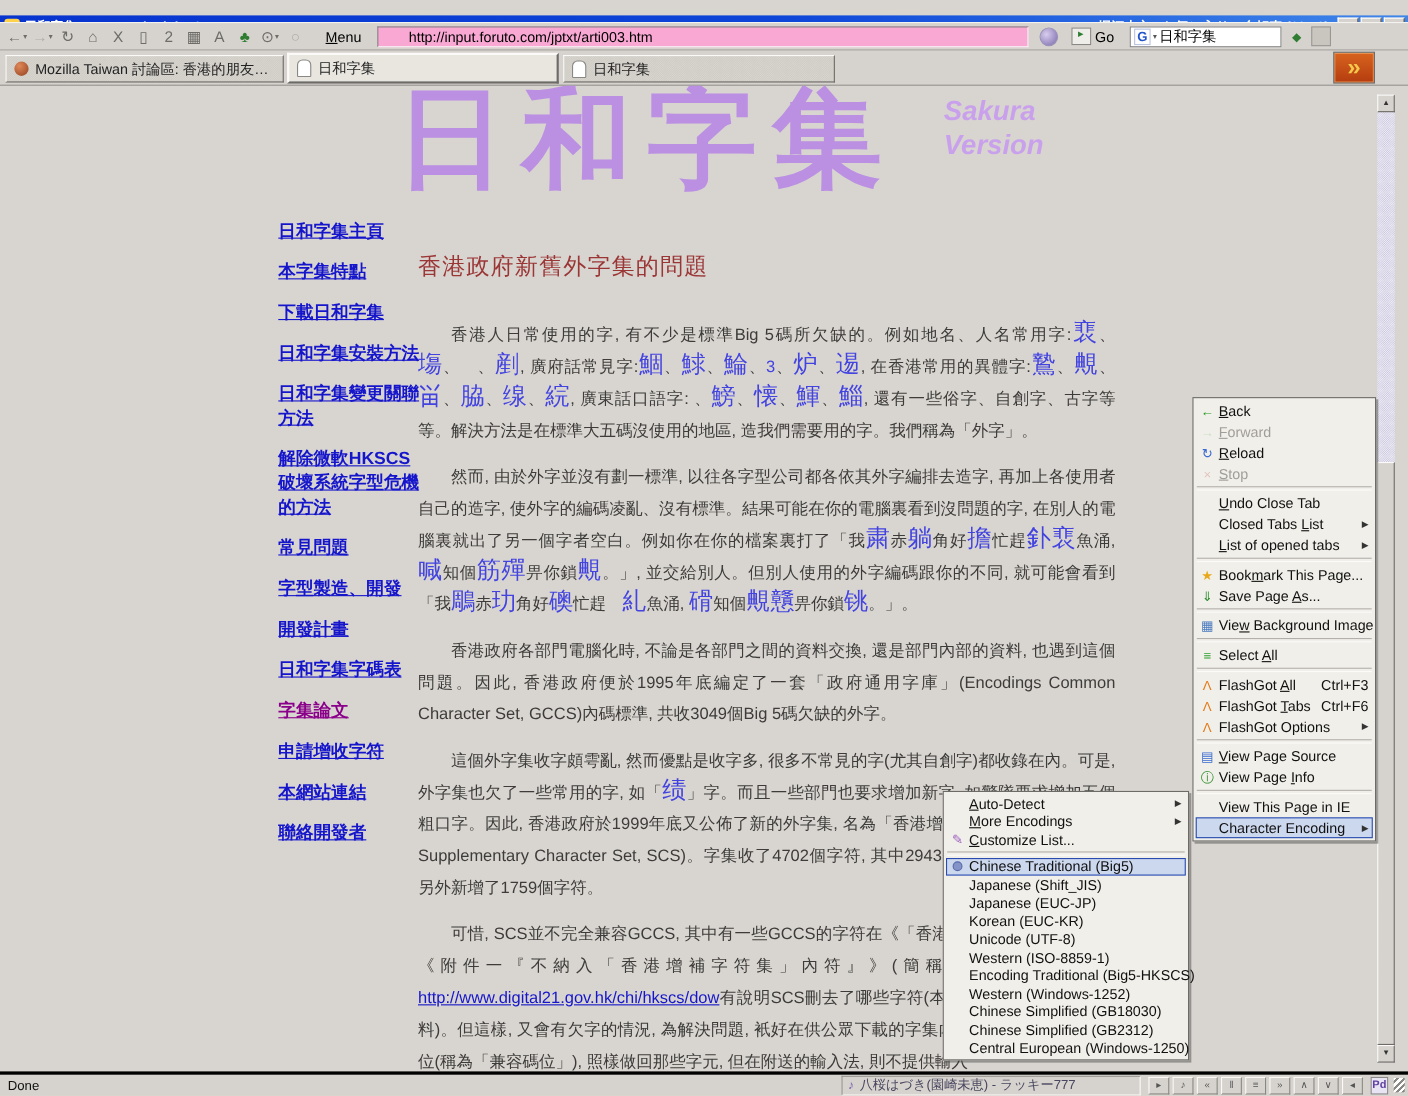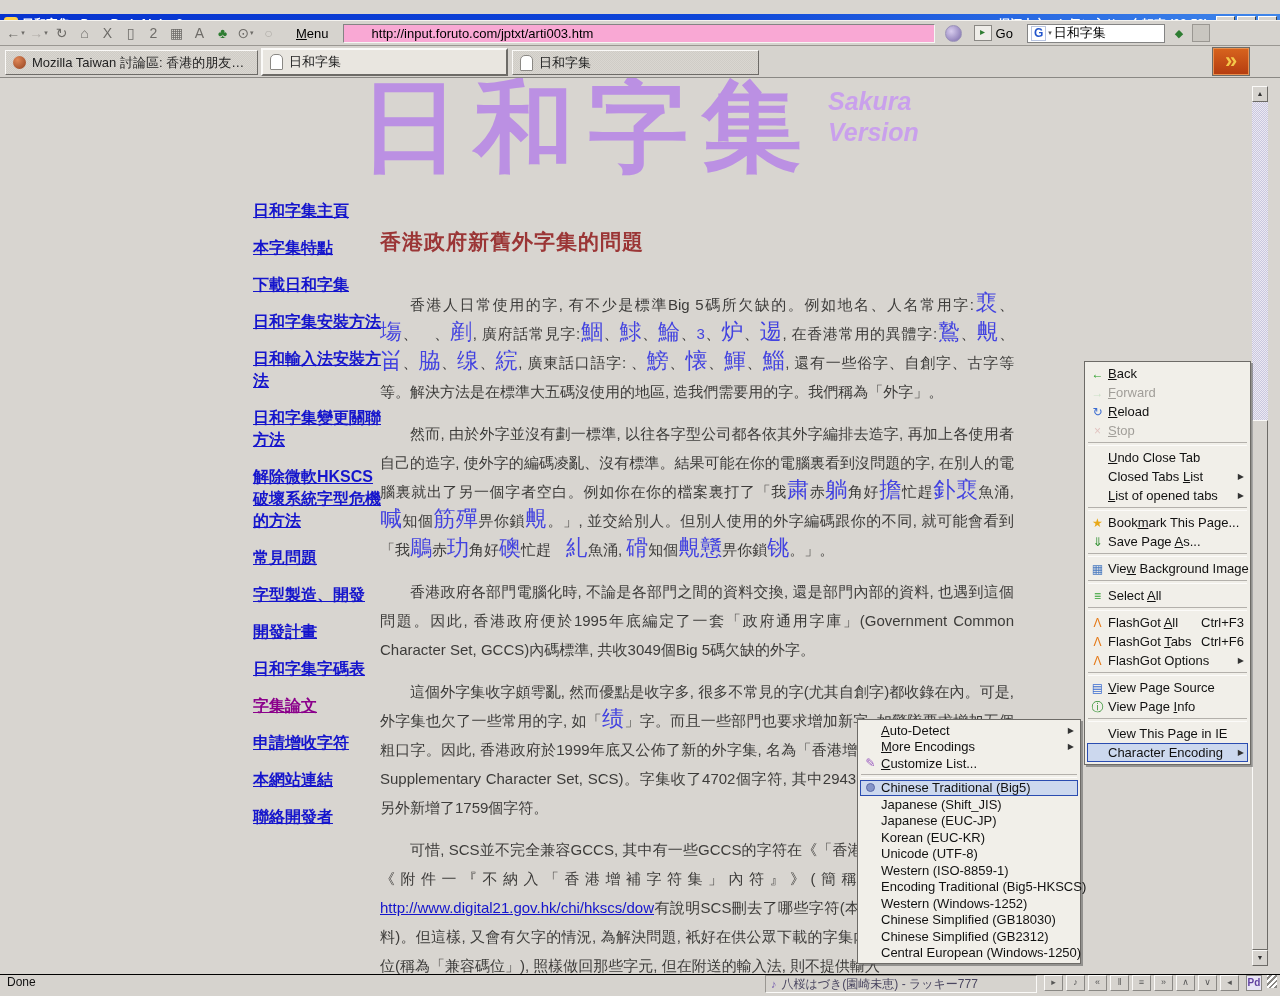--- a/index.html
+++ b/index.html
@@ -73,27 +73,27 @@
     border-radius:5px 5px 1px 1px;}
   .overflow-btn{position:absolute;left:1212px;top:1px;width:38px;height:29px;box-sizing:border-box;
     background:linear-gradient(180deg,#d8641e,#b43c10);color:#f4c84a;font-size:22px;
     font-weight:bold;text-align:center;line-height:26px;border:1px solid #6d6b67;
     box-shadow:inset 0 0 0 1px #e89050;}
 
   
   .content{position:absolute;left:0;top:78px;width:1280px;height:896px;background:#d8d5d0;overflow:hidden;}
   .logo-text{position:absolute;left:360px;top:-4px;font-size:100px;font-weight:bold;
     color:#bb90e3;letter-spacing:14px;line-height:104px;}
-  .sakura{position:absolute;left:828px;top:8px;font-size:25px;font-style:italic;
+  .sakura{position:absolute;left:858px;top:8px;font-size:25px;font-style:italic;
     color:#c9a0ec;line-height:31px;font-weight:bold;}
   .sidebar{position:absolute;left:253px;top:122px;width:133px;font-size:16px;font-weight:bold;line-height:22px;}
   .snav{color:#1515cc;text-decoration:underline;margin-bottom:15px;cursor:pointer;}
   .snav.visited{color:#8b008b;}
   .article{position:absolute;left:380px;top:150px;width:634px;}
-  .article h1{font-size:21px;color:#9b3636;margin:0 0 34px;font-weight:bold;letter-spacing:1px;}
+  .article h1{font-size:21px;color:#9b3636;margin:0 0 34px;font-weight:normal;letter-spacing:1px;}
   .para{font-size:15px;line-height:29px;color:#3d3c3a;margin:0 0 13px;text-indent:2em;text-align:justify;}
   .gaiji{color:#4343e0;font-size:22px;line-height:1;}
   .gaiji-s{font-size:15px;}
   .ilink{color:#1515cc;text-decoration:underline;}
 
   
   .scrollbar{position:absolute;left:1252px;top:8px;width:16px;height:880px;
     background-color:#eceaf2;
     background-image:linear-gradient(45deg,#c9c6df 25%,transparent 25%,transparent 75%,#c9c6df 75%),
                      linear-gradient(45deg,#c9c6df 25%,transparent 25%,transparent 75%,#c9c6df 75%);
@@ -118,21 +118,21 @@
   .mshortcut{margin-left:auto;padding-left:8px;}
   .marrow{margin-left:auto;font-size:8px;color:#333;padding-left:6px;}
   .mitem.dis{color:#a19e99;}
   .mitem.dis .micon{opacity:.45;}
   .mitem.hl{background:#ccd8ee;outline:1px solid #2a4cb0;outline-offset:-1px;}
   .msep{height:2px;border-top:1px solid #b3b0ab;border-bottom:1px solid #fcfbf9;margin:2px 1px;}
   .radio{width:7px;height:7px;border-radius:50%;background:#8494c8;border:1px solid #5a6aa8;display:inline-block;}
 
   
   .statusbar{position:absolute;left:0;top:974px;width:1280px;height:22px;background:#d6d3ce;
-    border-top:1px solid #000000;display:flex;align-items:flex-start;font-size:12px;
+    border-top:3px solid #000000;display:flex;align-items:center;font-size:12px;
     box-sizing:border-box;padding:0 3px 0 0;}
   .sb-done{width:758px;padding-left:7px;color:#111;flex:none;}
   .player{height:18px;width:272px;box-sizing:border-box;display:flex;align-items:center;gap:5px;
     border:1px solid;border-color:#9a9792 #fbfaf8 #fbfaf8 #9a9792;padding:0 5px;
     color:#4a4660;white-space:nowrap;overflow:hidden;flex:none;}
   .player-icon{color:#7a62b0;font-size:11px;}
   #sbuttons{display:flex;gap:3px;margin-left:7px;}
   .sbtn{width:19px;height:16px;background:#d6d3ce;box-sizing:border-box;
     border:1px solid;border-color:#fbfaf8 #8a8884 #8a8884 #fbfaf8;
     font-size:9px;line-height:13px;text-align:center;color:#555;}
@@ -235,38 +235,37 @@
   <div class="logo-text">日和字集</div>
   <div class="sakura">
     <div>Sakura</div>
     <div>Version</div>
   </div>
   <div class="sidebar" id="sidebar">
       <div class="snav">日和字集主頁</div>
       <div class="snav">本字集特點</div>
       <div class="snav">下載日和字集</div>
       <div class="snav">日和字集安裝方法</div>
-      <div class="snav">日和輸入法安裝方法</div>
       <div class="snav">日和字集變更關聯方法</div>
       <div class="snav">解除微軟HKSCS破壞系統字型危機的方法</div>
       <div class="snav">常見問題</div>
       <div class="snav">字型製造、開發</div>
       <div class="snav">開發計畫</div>
       <div class="snav">日和字集字碼表</div>
       <div class="snav visited">字集論文</div>
       <div class="snav">申請增收字符</div>
       <div class="snav">本網站連結</div>
       <div class="snav">聯絡開發者</div>
     </div>
   <div class="article">
     <h1>香港政府新舊外字集的問題</h1>
     <div id="paras">
         <p class="para">香港人日常使用的字, 有不少是標準Big 5碼所欠缺的。例如地名、人名常用字:<span class="gaiji">裵</span>、<span class="gaiji">塲</span>、　、<span class="gaiji">剷</span>, 廣府話常見字:<span class="gaiji">鯝</span>、<span class="gaiji">鯄</span>、<span class="gaiji">鯩</span>、<span class="gaiji gaiji-s">3</span>、<span class="gaiji">炉</span>、<span class="gaiji">逷</span>, 在香港常用的異體字:<span class="gaiji">鷙</span>、<span class="gaiji">覥</span>、<span class="gaiji">畄</span>、<span class="gaiji">脇</span>、<span class="gaiji">缐</span>、<span class="gaiji">綄</span>, 廣東話口語字: 、<span class="gaiji">鰟</span>、<span class="gaiji">懐</span>、<span class="gaiji">鯶</span>、<span class="gaiji">鯔</span>, 還有一些俗字、自創字、古字等等。解決方法是在標準大五碼沒使用的地區, 造我們需要用的字。我們稱為「外字」。</p>
         <p class="para">然而, 由於外字並沒有劃一標準, 以往各字型公司都各依其外字編排去造字, 再加上各使用者自己的造字, 使外字的編碼凌亂、沒有標準。結果可能在你的電腦裏看到沒問題的字, 在別人的電腦裏就出了另一個字者空白。例如你在你的檔案裏打了「我<span class="gaiji">粛</span>赤<span class="gaiji">躺</span>角好<span class="gaiji">擔</span>忙趕<span class="gaiji">釙裵</span>魚涌, <span class="gaiji">喊</span>知個<span class="gaiji">筋殫</span>畀你鎖<span class="gaiji">覥</span>。」, 並交給別人。但別人使用的外字編碼跟你的不同, 就可能會看到「我<span class="gaiji">鵰</span>赤<span class="gaiji">玏</span>角好<span class="gaiji">礇</span>忙趕　<span class="gaiji">糺</span>魚涌, <span class="gaiji">磆</span>知個<span class="gaiji">覥戇</span>畀你鎖<span class="gaiji">铫</span>。」。</p>
-        <p class="para">香港政府各部門電腦化時, 不論是各部門之間的資料交換, 還是部門內部的資料, 也遇到這個問題。因此, 香港政府便於1995年底編定了一套「政府通用字庫」(Government Common Character Set, GCCS)內碼標準, 共收3049個Big 5碼欠缺的外字。</p>
+        <p class="para">香港政府各部門電腦化時, 不論是各部門之間的資料交換, 還是部門內部的資料, 也遇到這個問題。因此, 香港政府便於1995年底編定了一套「政府通用字庫」(Encodings Common Character Set, GCCS)內碼標準, 共收3049個Big 5碼欠缺的外字。</p>
         <p class="para">這個外字集收字頗雩亂, 然而優點是收字多, 很多不常見的字(尤其自創字)都收錄在內。可是, 外字集也欠了一些常用的字, 如「<span class="gaiji">绩</span>」字。而且一些部門也要求增加新字, 如警隊要求增加五個粗口字。因此, 香港政府於1999年底又公佈了新的外字集, 名為「香港增補字符集」(Hong Kong Supplementary Character Set, SCS)。字集收了4702個字符, 其中2943個是GCCS原有的字符, 另外新增了1759個字符。</p>
         <p class="para">可惜, SCS並不完全兼容GCCS, 其中有一些GCCS的字符在《「香港增補字符集」文件》的《附件一『不納入「香港增補字符集」內符』》(簡稱「附件一」, 網址<span class="ilink">http://www.digital21.gov.hk/chi/hkscs/dow</span>有說明SCS刪去了哪些字符(本文後文也引錄了這些資料)。但這樣, 又會有欠字的情況, 為解決問題, 衹好在供公眾下載的字集內, 給刪去的字符保留碼位(稱為「兼容碼位」), 照樣做回那些字元, 但在附送的輸入法, 則不提供輸入</p>
       </div>
   </div>
   <div class="scrollbar">
     <div class="sb-btn sb-up">▲</div>
     <div class="sb-thumb"></div>
     <div class="sb-btn sb-down">▼</div>
   </div>
 </div>

